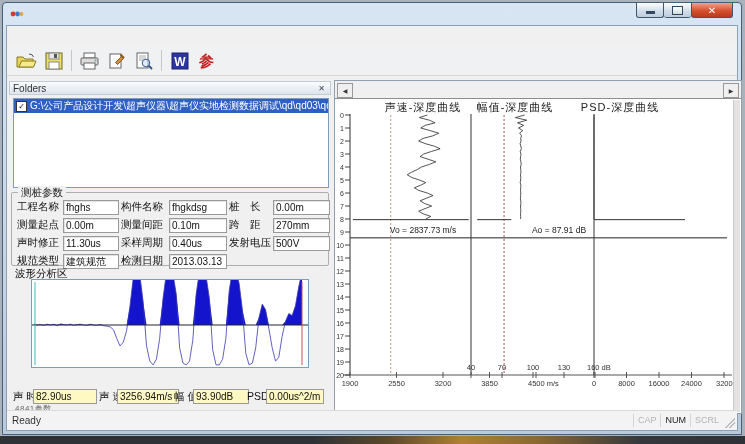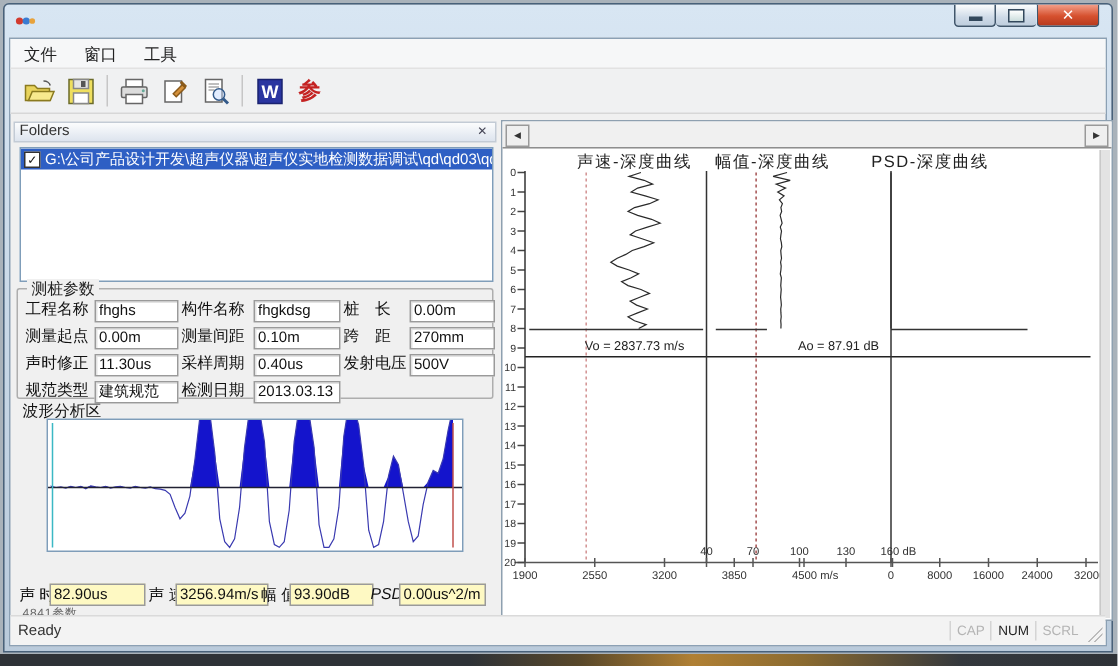--- a/index.html
+++ b/index.html
@@ -24,21 +24,21 @@
   .menubar{position:absolute;left:0;top:0;right:0;height:19px;background:#f6f7f8;border-bottom:1px solid #e2e2e2;}
   .menu-item{display:inline-block;padding:3px 9px 0 9px;font-size:11px;color:#222;}
   .toolbar{position:absolute;left:0;top:20px;right:0;height:30px;background:#f0f1f2;border-bottom:1px solid #d7d7d7;
            display:flex;align-items:center;padding-left:6px;box-sizing:border-box;}
   .tb-btn{width:27px;height:25px;display:flex;align-items:center;justify-content:center;}
   .tb-sep{width:1px;height:21px;background:#c6c6c6;margin:0 4px;}
   .cjk-ico{color:#c42222;font-size:15px;font-weight:bold;line-height:15px;}
   
   .left-panel{position:absolute;left:2px;top:55px;width:322px;height:332px;}
   .pane-caption{position:absolute;left:0;top:0;right:0;height:14px;border:1px solid #c3cbd5;
-      background:linear-gradient(#fbfcfd,#dde4ee);display:flex;font-size:10px;color:#333;
+      background:linear-gradient(#fbfcfd,#dde4ee);display:flex;align-items:center;font-size:10px;color:#333;
       padding:0 3px;box-sizing:border-box;}
   .pane-close{margin-left:auto;width:11px;height:11px;font-size:8px;line-height:11px;text-align:center;color:#445;}
   .listbox{position:absolute;left:4px;top:17px;width:316px;height:90px;background:#fff;border:1px solid #7f9db9;box-sizing:border-box;overflow:hidden;}
   .list-item{display:flex;align-items:center;height:14px;background:#2e5fc4;color:#fff;font-size:10px;padding-left:2px;white-space:nowrap;overflow:hidden;}
   .cb{flex:0 0 auto;width:9px;height:9px;background:#fff;border:1px solid #333;font-size:8px;line-height:9px;text-align:center;color:#111;margin-right:3px;}
   .groupbox{position:absolute;left:2px;top:111px;width:318px;height:74px;border:1px solid #aeaeae;border-radius:2px;box-sizing:border-box;}
   .gb-legend{position:absolute;top:-7px;left:6px;background:#f0f0f0;padding:0 3px;font-size:10.5px;color:#222;}
   #param-grid{position:absolute;left:5px;top:7px;display:grid;grid-template-columns:44px 56px 46px 58px 42px 57px;
       column-gap:2px;row-gap:3px;font-size:10.5px;color:#111;}
   .p-label{line-height:13px;white-space:nowrap;}
@@ -100,21 +100,20 @@
         <div class="wbtn maxb">
             <span class="glyph-max"></span>
           </div>
         <div class="wbtn closeb">
             <span>✕</span>
           </div>
       </div>
     </div>
 
     <div class="win-inner">
-      <div class="menubar"><span class="menu-item">文件</span><span class="menu-item">窗口</span><span class="menu-item">工具</span></div>
       <div class="toolbar">
           <div class="tb-btn">
             <span style="display: inline-flex;">
               <svg width="21" height="17" viewBox="0 0 21 17">
                 <path d="M1 15 L1 5 L7 5 L9 7 L17 7 L17 15 Z" fill="#e8d35c" stroke="#8a7a1f"></path>
                 <path d="M3 15 L5.5 9 L20 9 L17.5 15 Z" fill="#f7e98e" stroke="#8a7a1f"></path>
                 <path d="M13 2 a4.5 3.5 0 0 1 4.5 3" fill="none" stroke="#555"></path>
               </svg>
             </span>
           </div>
@@ -227,21 +226,21 @@
             </svg>
         </div>
 
         <div class="fld-row">
             <span class="flbl" style="left: 4px; font-family: Liberation Serif, serif;">声 时</span>
             <span class="fval" style="left: 24px; width: 58px;">82.90us</span>
             <span class="flbl" style="left: 90px;">声 速</span>
             <span class="fval" style="left: 108px; width: 56px;">3256.94m/s</span>
             <span class="flbl" style="left: 165px;">幅 值</span>
             <span class="fval" style="left: 184px; width: 50px;">93.90dB</span>
-            <span class="flbl" style="left: 238px; font-style: italic;">PSD</span>
+            <span class="flbl" style="left: 238px;">PSD</span>
             <span class="fval" style="left: 257px; width: 52px;">0.00us^2/m</span>
           </div>
         <div class="clipped">4841参数</div>
       </div>
 
       <div class="right-panel">
         <div class="tabbar">
           <div class="spin l">
               <span>◀</span>
             </div>

